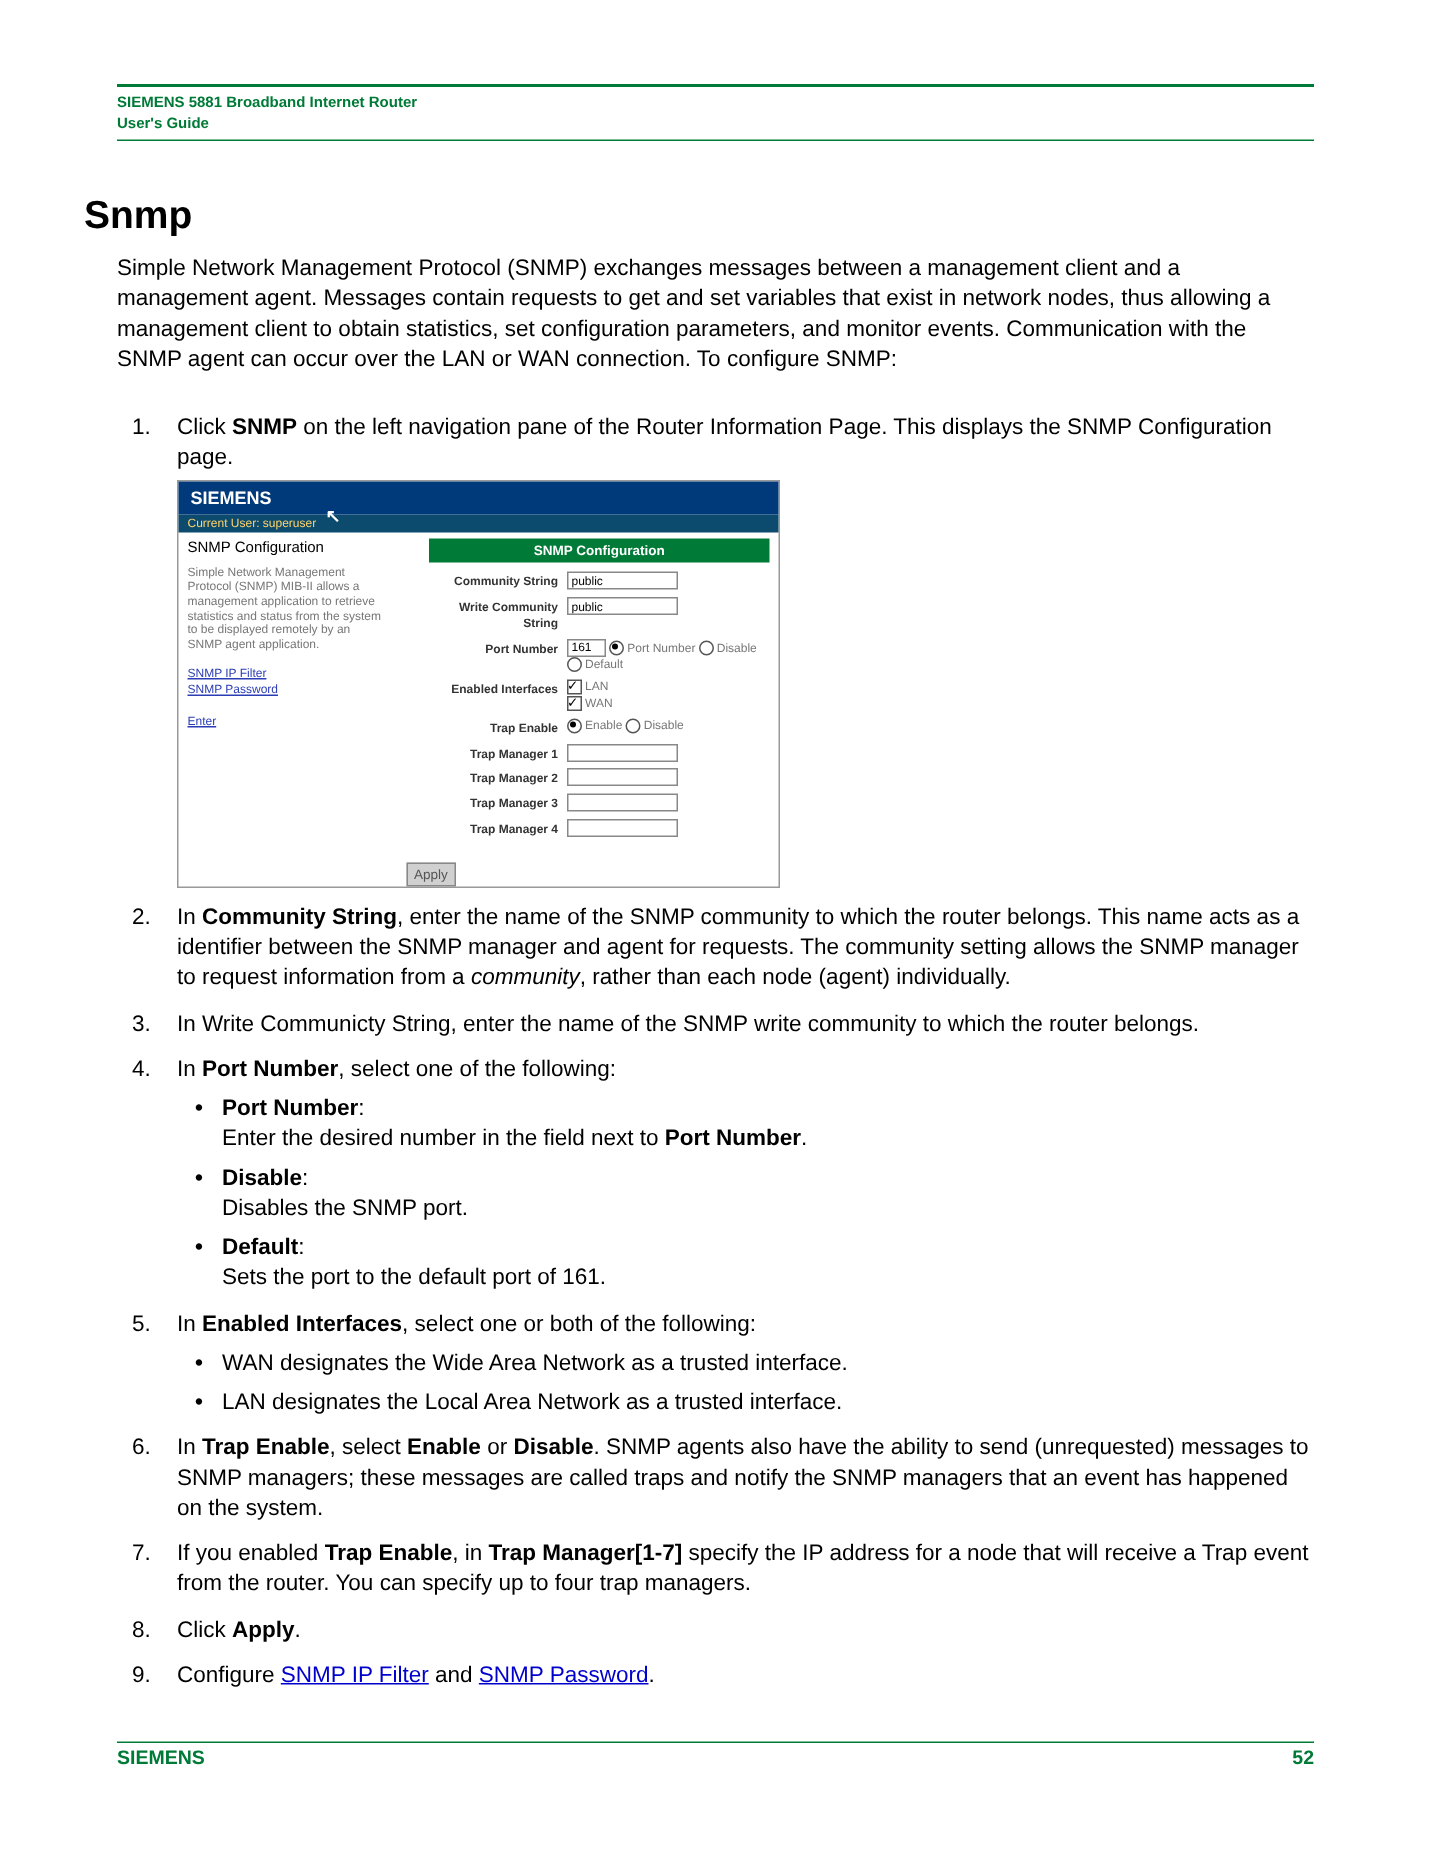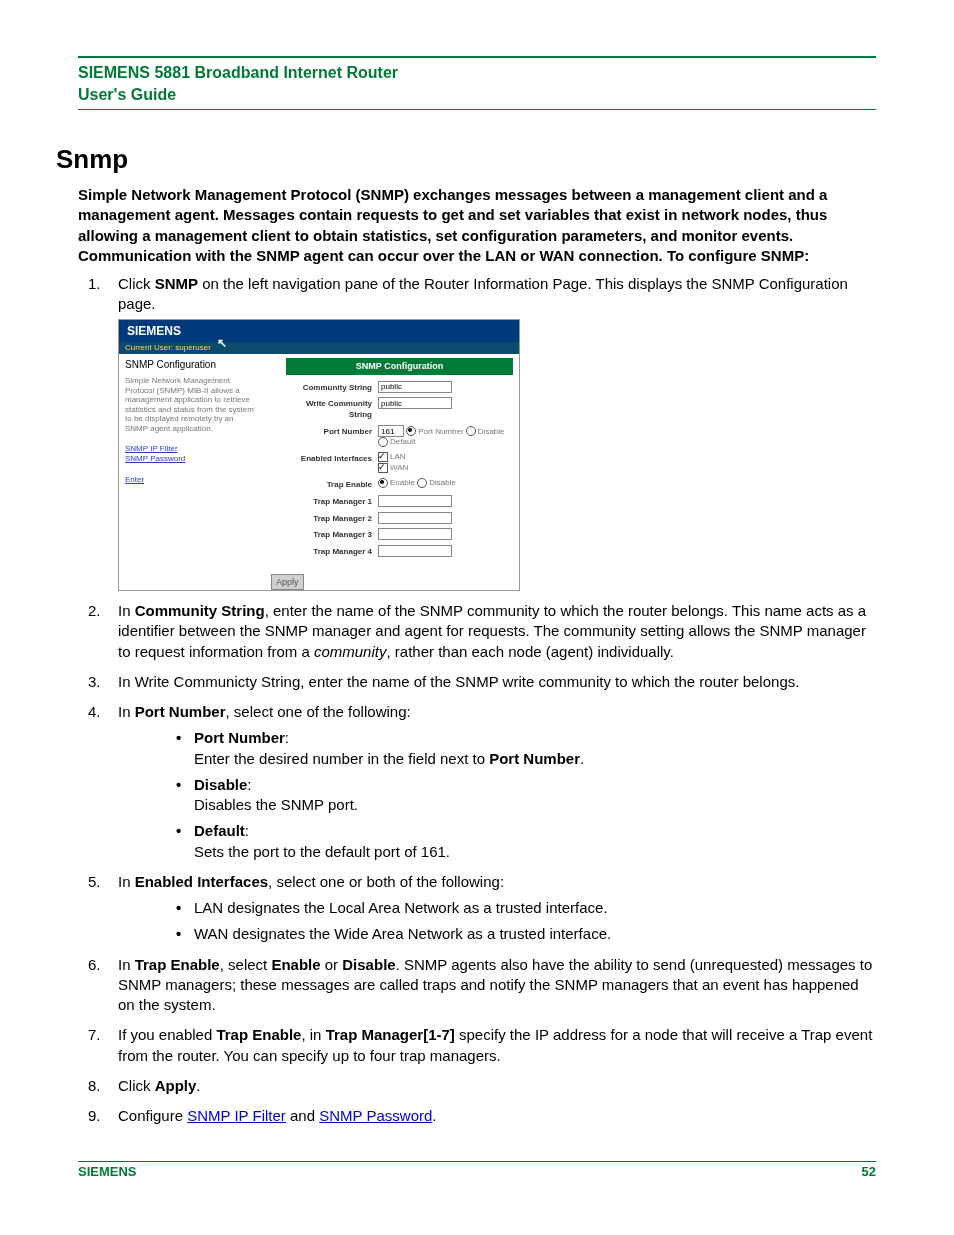--- a/index.html
+++ b/index.html
@@ -16,40 +16,39 @@
     padding: 56px 78px 40px 78px;
     box-sizing: border-box;
     position: relative;
   }
   .rule {
     border-top: 2px solid #007a37;
     margin-bottom: 4px;
   }
   .header-row {
     display: flex;
-    font-size: 16px;
+    font-size: 10px;
     font-weight: bold;
     color: #007a37;
     line-height: 1.35;
   }
   .header-rule-bottom {
     border-top: 1px solid #007a37;
     margin-top: 4px;
   }
   h1.section {
     font-family: Arial, Helvetica, sans-serif;
     font-weight: bold;
     font-size: 26px;
     margin: 34px 0 10px -22px;
     color: #000;
   }
   .body-text {
     line-height: 1.35;
-    margin-bottom: 8px;
-    font-weight: bold;
+    margin-bottom: 25px;
   }
   ol.main-list {
     margin: 0;
     padding-left: 0;
     list-style: none;
     counter-reset: item;
   }
   ol.main-list > li {
     counter-increment: item;
     margin-bottom: 10px;
@@ -65,21 +64,20 @@
   }
   ul.bullets {
     list-style: none;
     margin: 6px 0 6px 0;
     padding-left: 30px;
   }
   ul.bullets > li {
     position: relative;
     margin-bottom: 6px;
     line-height: 1.35;
-    margin-left: 46px;
   }
   ul.bullets > li::before {
     content: "•";
     position: absolute;
     left: -18px;
     top: 0;
     font-weight: bold;
   }
   .b { font-weight: bold; }
   .i { font-style: italic; }
@@ -351,22 +349,22 @@
         <li>
           <span class="b">Default</span><span>:</span><br>
           <span>Sets the port to the default port of 161.</span>
         </li>
       </ul>
     </li>
 
     <li>
       <span>In </span><span class="b">Enabled Interfaces</span><span>, select one or both of the following:</span>
       <ul class="bullets">
+        <li>WAN designates the Wide Area Network as a trusted interface.</li>
         <li>LAN designates the Local Area Network as a trusted interface.</li>
-        <li>WAN designates the Wide Area Network as a trusted interface.</li>
       </ul>
     </li>
 
     <li>
       <span>In </span><span class="b">Trap Enable</span><span>, select </span><span class="b">Enable</span><span> or </span><span class="b">Disable</span><span>. SNMP agents also have the ability to send (unrequested) messages to SNMP managers; these messages are called traps and notify the SNMP managers that an event has happened on the system.</span>
     </li>
 
     <li>
       <span>If you enabled </span><span class="b">Trap Enable</span><span>, in </span><span class="b">Trap Manager[1-7]</span><span> specify the IP address for a node that will receive a Trap event from the router. You can specify up to four trap managers.</span>
     </li>

